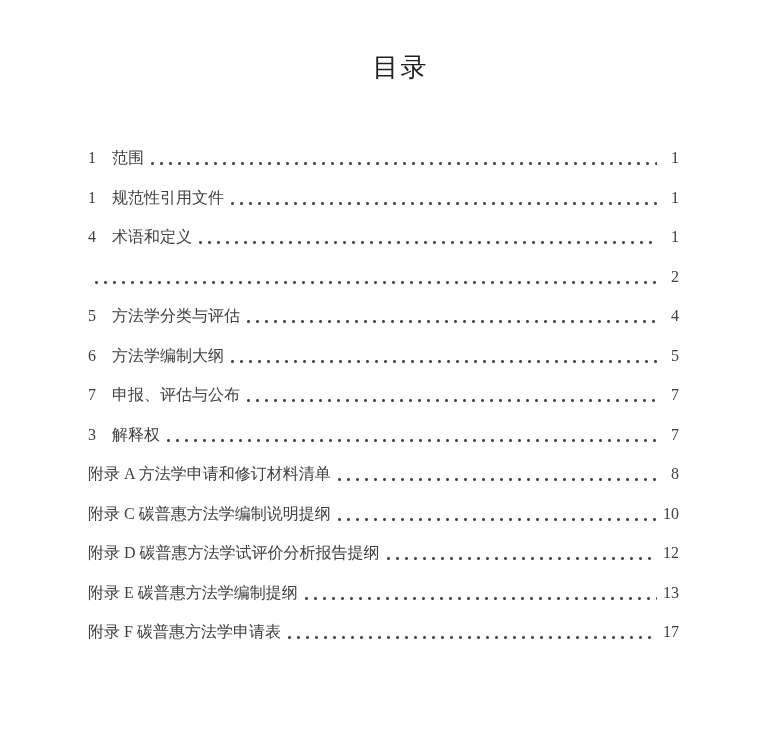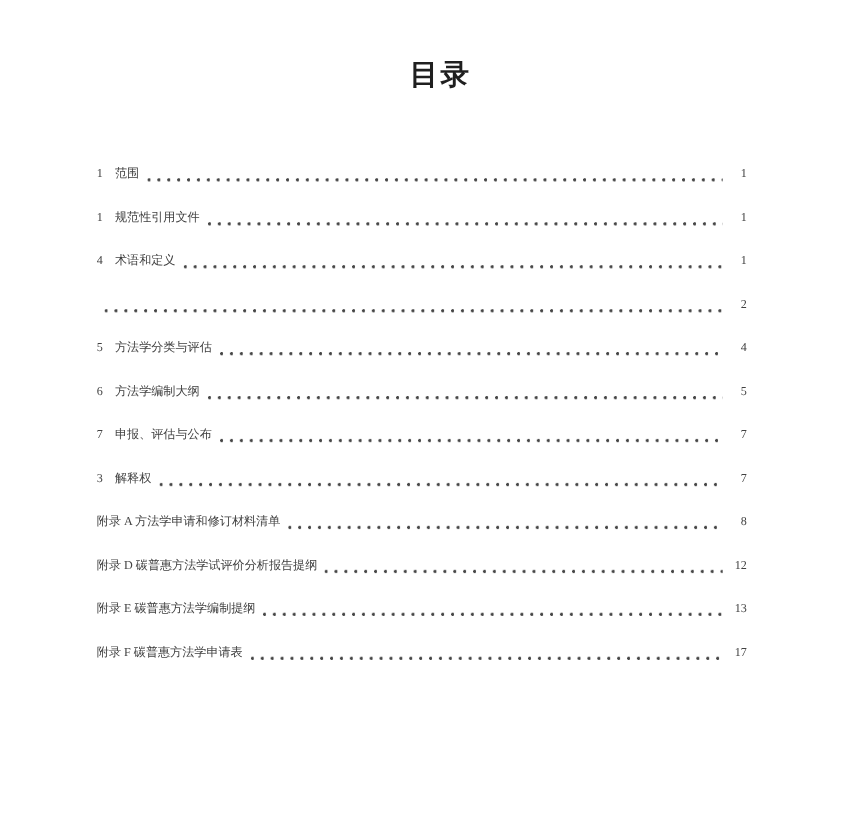--- a/index.html
+++ b/index.html
@@ -17,35 +17,35 @@
   .page {
     width: 781px;
     height: 743px;
     background: #ffffff;
   }
   .doc-title {
     margin: 50px 0 0 0;
     padding-left: 20px;           
     text-align: center;
     font-family: "Liberation Sans", "DejaVu Sans", sans-serif;
-    font-weight: bold;
+    font-weight: normal;
     font-size: 26px;
     line-height: 34px;
     letter-spacing: 2px;
     color: #1f1f1f;
   }
   .toc {
     margin: 64px 0 0 88px;
     width: 591px;
   }
   .toc-row {
     display: flex;
     align-items: center;
     white-space: nowrap;
-    font-size: 11px;
+    font-size: 16px;
     line-height: 20px;
     color: #414141;
     margin-bottom: 19.5px;
   }
   .toc-label {
     white-space: pre;
     flex: 0 0 auto;
   }
   .toc-leader {
     flex: 1 1 auto;
@@ -118,20 +118,25 @@
       <span class="toc-page">7</span>
     </div>
 
     <div class="toc-row">
       <span class="toc-label">附录 A 方法学申请和修订材料清单</span>
       <span class="toc-leader"></span>
       <span class="toc-page">8</span>
     </div>
 
 
+    <div class="toc-row">
+      <span class="toc-label">附录 C 碳普惠方法学编制说明提纲</span>
+      <span class="toc-leader"></span>
+      <span class="toc-page">10</span>
+    </div>
 
     <div class="toc-row">
       <span class="toc-label">附录 D 碳普惠方法学试评价分析报告提纲</span>
       <span class="toc-leader"></span>
       <span class="toc-page">12</span>
     </div>
 
     <div class="toc-row">
       <span class="toc-label">附录 E 碳普惠方法学编制提纲</span>
       <span class="toc-leader"></span>

